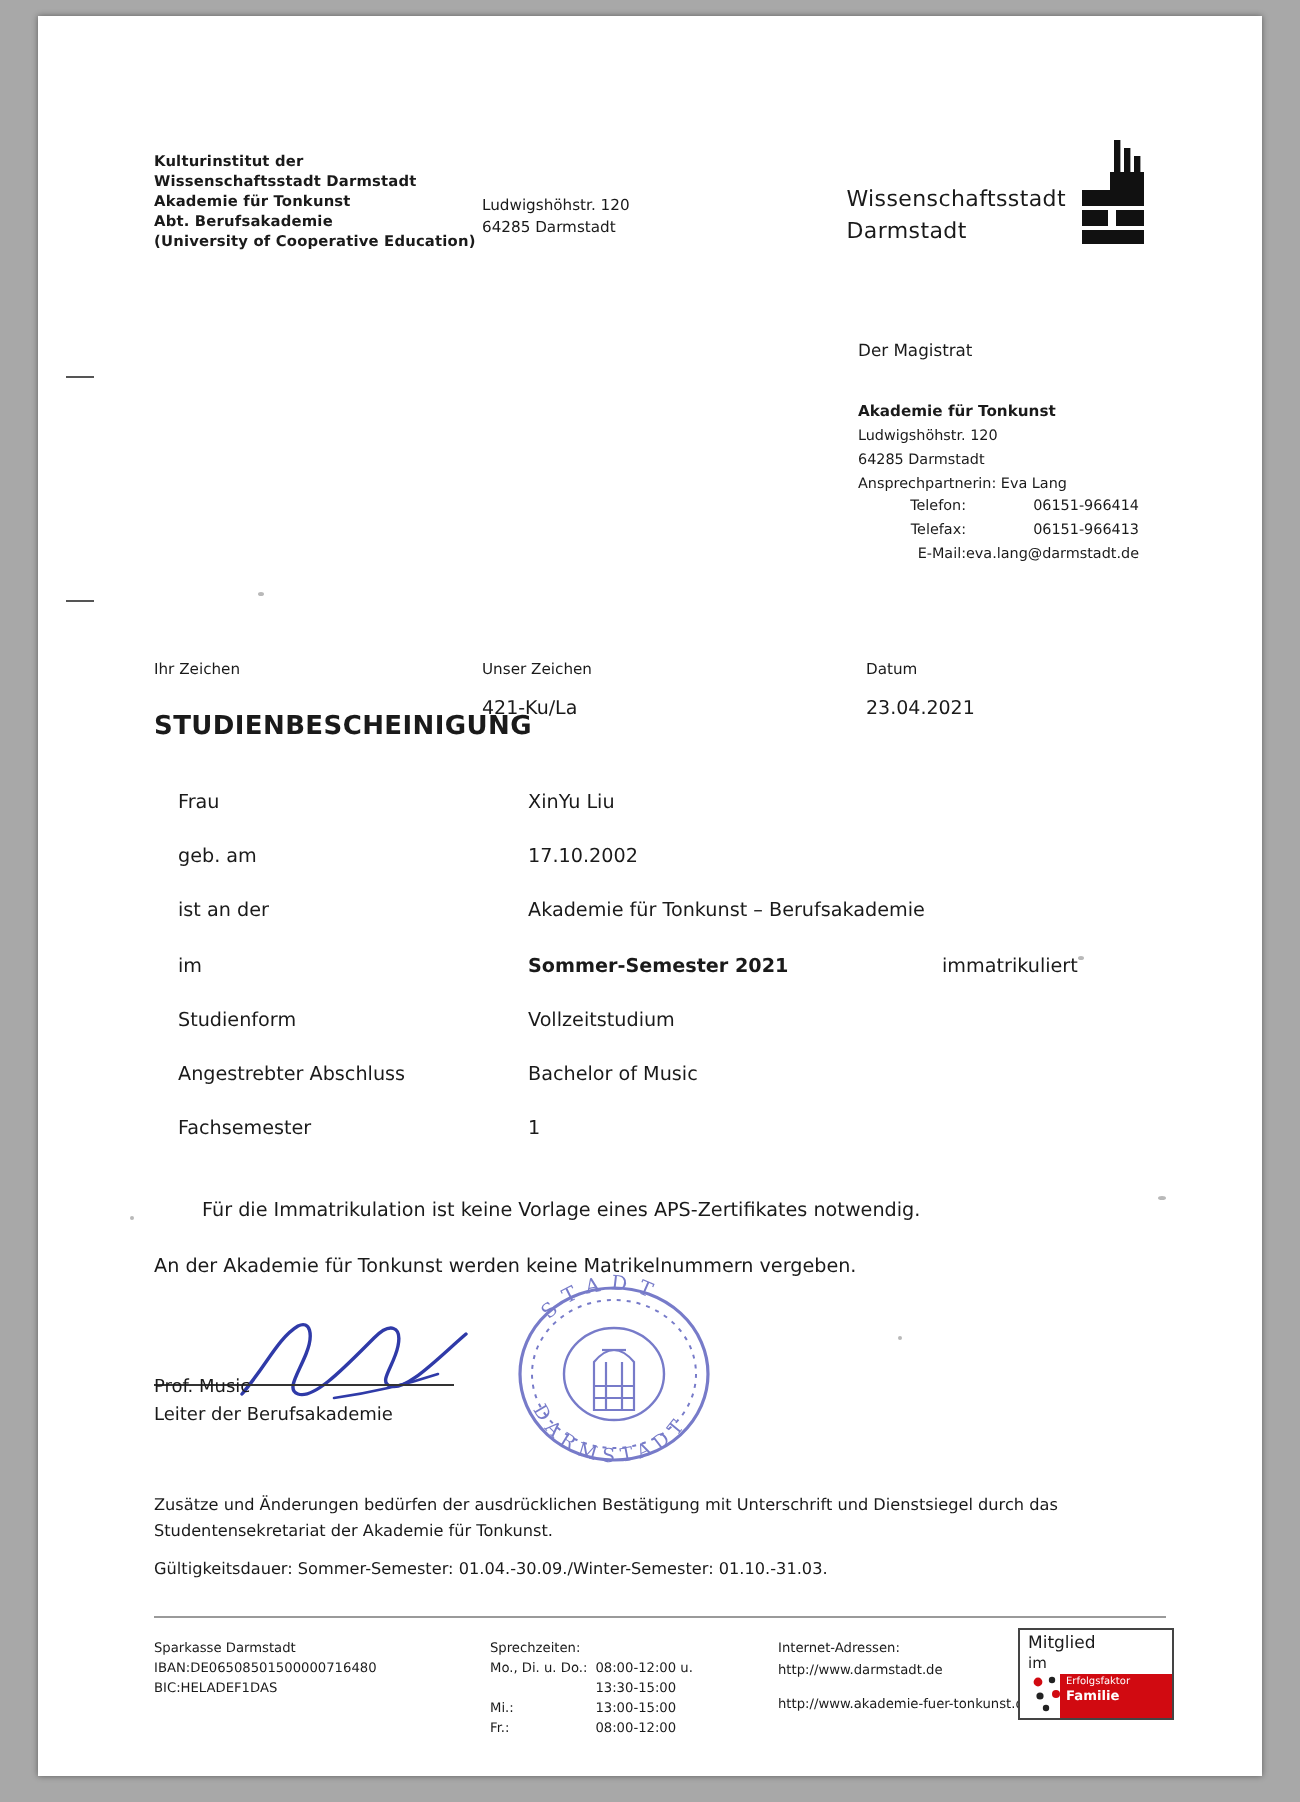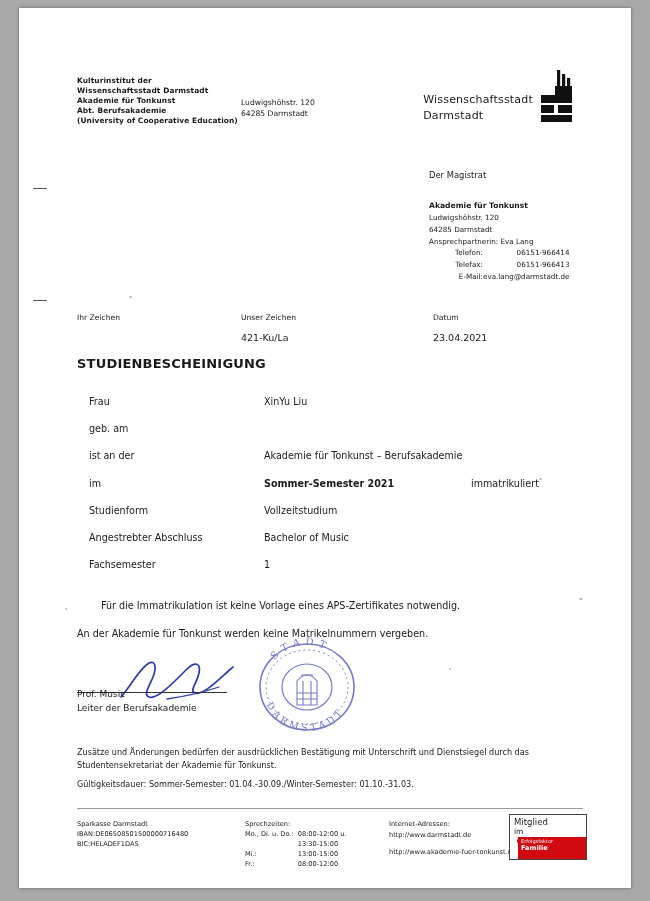--- a/index.html
+++ b/index.html
@@ -91,21 +91,21 @@
   }
 
   
   .refline {
     position: absolute;
     left: 58px;
     right: 58px;
     top: 305px;
     font-size: 7.6px;
   }
-  .refline .col { position: absolute; top: 0; }
+  .refline .col { position: absolute; top: 17px; }
   .refline .c1 { left: 0; }
   .refline .c2 { left: 164px; }
   .refline .c3 { left: 356px; }
   .refline .val {
     display: block;
     margin-top: 10px;
     font-size: 9.5px;
   }
 
   
@@ -230,21 +230,21 @@
     box-sizing: border-box;
     padding: 3px 4px;
     overflow: hidden;
   }
   .logo-box .mit { font-size: 8.5px; }
   .logo-box .im { font-size: 7.5px; }
   .logo-red {
     position: absolute;
     right: 0;
     bottom: 0;
-    width: 68px;
+    width: 56px;
     height: 22px;
     background: #d10a11;
     color: #fff;
     font-size: 5px;
     line-height: 1.1;
     padding: 2px 2px 0 3px;
     box-sizing: border-box;
     margin-top: 47px;
   }
   .logo-red .big { font-weight: bold; font-size: 6.6px; display:block; }
@@ -335,20 +335,21 @@
 
     <div class="title">STUDIENBESCHEINIGUNG</div>
 
     <div class="rows">
       <div class="row">
         <div class="label">Frau</div>
         <div class="value">XinYu Liu</div>
       </div>
       <div class="row">
         <div class="label">geb. am</div>
+        <div class="value">17.10.2002</div>
       </div>
       <div class="row">
         <div class="label">ist an der</div>
         <div class="value">Akademie für Tonkunst – Berufsakademie</div>
       </div>
       <div class="row">
         <div class="label">im</div>
         <div class="value bold">Sommer-Semester 2021</div>
         <div class="suffix">immatrikuliert</div>
       </div>

